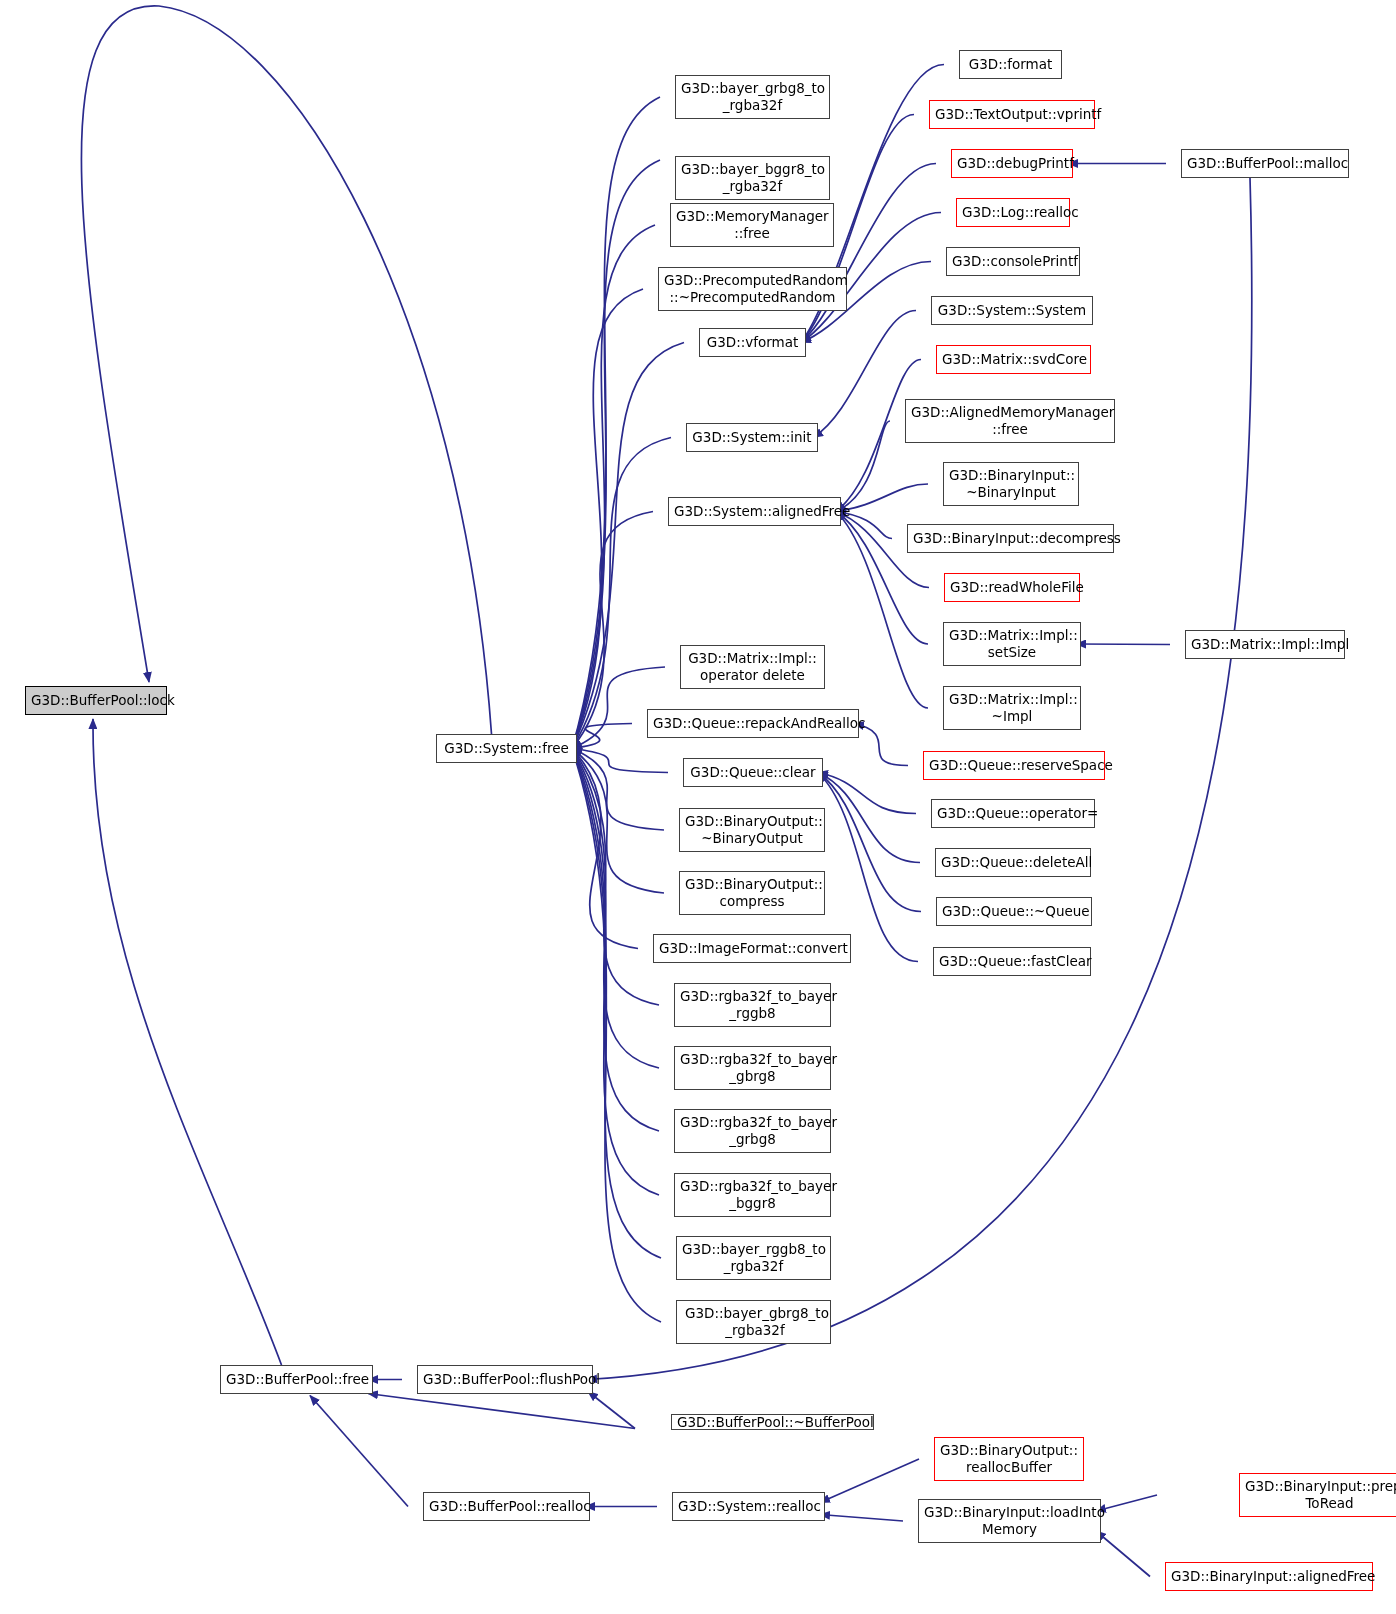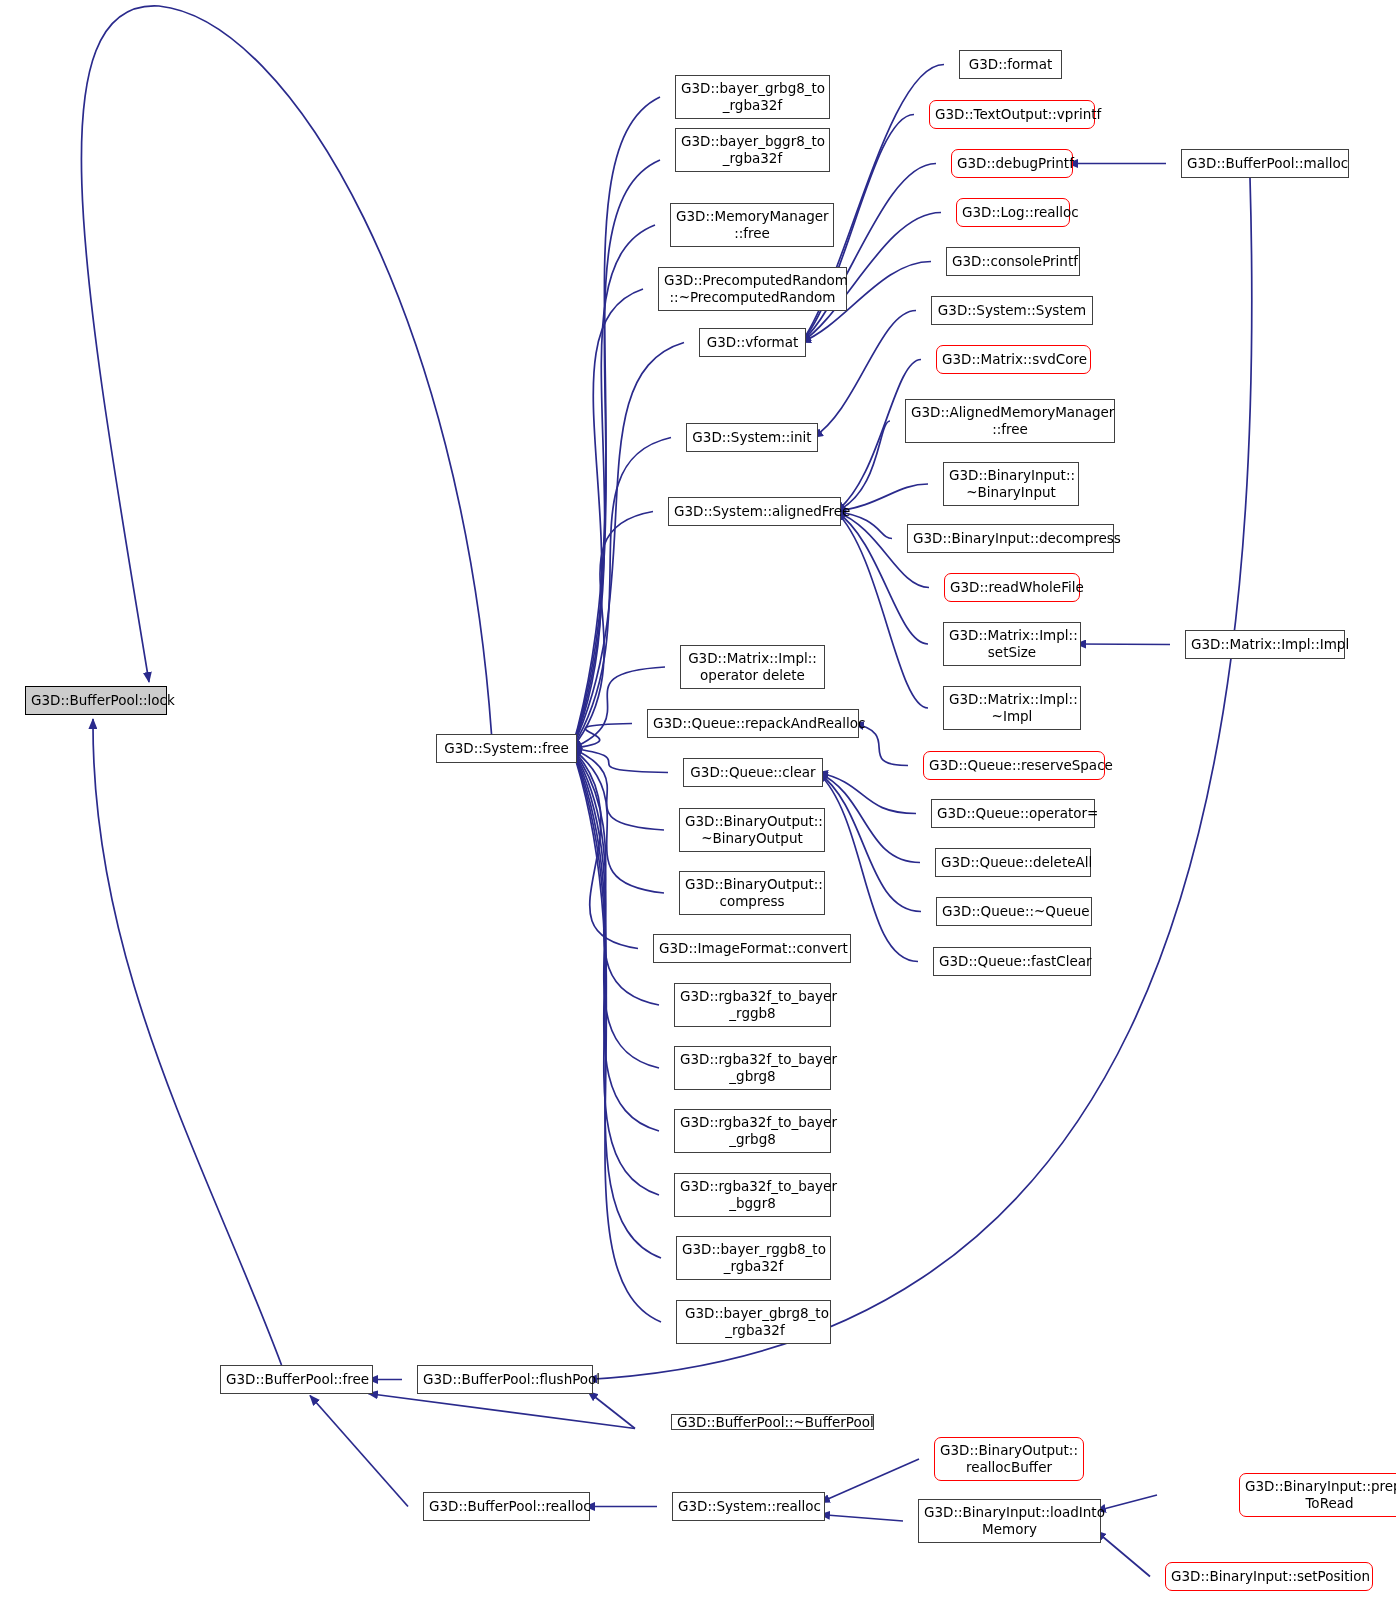--- a/index.html
+++ b/index.html
@@ -3,21 +3,21 @@
 <meta charset="utf-8">
 <style>
   html,body{margin:0;padding:0;background:#ffffff;}
   body{font-family:"DejaVu Sans", sans-serif;}
   #stage{position:relative;width:1396px;height:1614px;background:#fff;overflow:hidden;}
   svg#edges{position:absolute;left:0;top:0;width:1396px;height:1614px;}
   .node{position:absolute;box-sizing:border-box;display:flex;align-items:center;justify-content:center;
         text-align:center;background:#ffffff;border:1px solid #404040;
         font-family:"DejaVu Sans", sans-serif;font-size:13.5px;color:#000;line-height:1.25;
         padding:1px 5px;white-space:pre-line;margin-left:15px;}
-  .node.red{border-color:#ff0000;border-radius:7px;}
+  .node.red{border-color:#ff0000;}
   .node.root{background:#cccccc;border-color:#000000;}
   .node span{display:block;width:100%;}
 </style>
 </head>
 <body>
 
 <div id="stage">
 
   <svg id="edges" viewBox="0 0 1396 1614">
     <defs>
@@ -77,21 +77,21 @@
         <path d="M1157,1495 L 1096,1511" marker-end="url(#ah)"></path>
         <path d="M1150,1576.5 L 1096,1531" marker-end="url(#ah)"></path>
         <path d="M1250,178 C 1270,878 1130,1349.5 587,1379.5" marker-end="url(#ah)"></path>
       </g>
   </svg>
 
   <div id="nodes">
       <div class="node root" style="left: 10px; top: 686px; width: 142px; height: 29px;"><span>G3D::BufferPool::lock</span></div>
       <div class="node" style="left: 660px; top: 75px; width: 155px; height: 44px;"><span>G3D::bayer_grbg8_to
 _rgba32f</span></div>
-      <div class="node" style="left: 660px; top: 128px; width: 155px; height: 44px;"><span>G3D::bayer_bggr8_to
+      <div class="node" style="left: 660px; top: 156px; width: 155px; height: 44px;"><span>G3D::bayer_bggr8_to
 _rgba32f</span></div>
       <div class="node" style="left: 655px; top: 203px; width: 164px; height: 44px;"><span>G3D::MemoryManager
 ::free</span></div>
       <div class="node" style="left: 643px; top: 267px; width: 189px; height: 44px;"><span>G3D::PrecomputedRandom
 ::~PrecomputedRandom</span></div>
       <div class="node" style="left: 684px; top: 328px; width: 107px; height: 29px;"><span>G3D::vformat</span></div>
       <div class="node" style="left: 671px; top: 423px; width: 132px; height: 29px;"><span>G3D::System::init</span></div>
       <div class="node" style="left: 653px; top: 497px; width: 173px; height: 29px;"><span>G3D::System::alignedFree</span></div>
       <div class="node" style="left: 944px; top: 50px; width: 103px; height: 29px;"><span>G3D::format</span></div>
       <div class="node red" style="left: 914px; top: 100px; width: 166px; height: 29px;"><span>G3D::TextOutput::vprintf</span></div>
@@ -143,16 +143,16 @@
       <div class="node" style="left: 402px; top: 1365px; width: 176px; height: 29px;"><span>G3D::BufferPool::flushPool</span></div>
       <div class="node" style="left: 656px; top: 1414px; width: 203px; height: 16px;"><span>G3D::BufferPool::~BufferPool</span></div>
       <div class="node" style="left: 408px; top: 1492px; width: 167px; height: 29px;"><span>G3D::BufferPool::realloc</span></div>
       <div class="node" style="left: 657px; top: 1492px; width: 153px; height: 29px;"><span>G3D::System::realloc</span></div>
       <div class="node red" style="left: 919px; top: 1437px; width: 150px; height: 44px;"><span>G3D::BinaryOutput::
 reallocBuffer</span></div>
       <div class="node" style="left: 903px; top: 1499px; width: 183px; height: 44px;"><span>G3D::BinaryInput::loadInto
 Memory</span></div>
       <div class="node red" style="left: 1224px; top: 1473px; width: 181px; height: 44px;"><span>G3D::BinaryInput::prepare
 ToRead</span></div>
-      <div class="node red" style="left: 1150px; top: 1562px; width: 208px; height: 29px;"><span>G3D::BinaryInput::setPosition</span></div>
+      <div class="node red" style="left: 1150px; top: 1562px; width: 208px; height: 29px;"><span>G3D::BinaryInput::alignedFree</span></div>
     </div>
 
 </div>
 
 </body></html>

